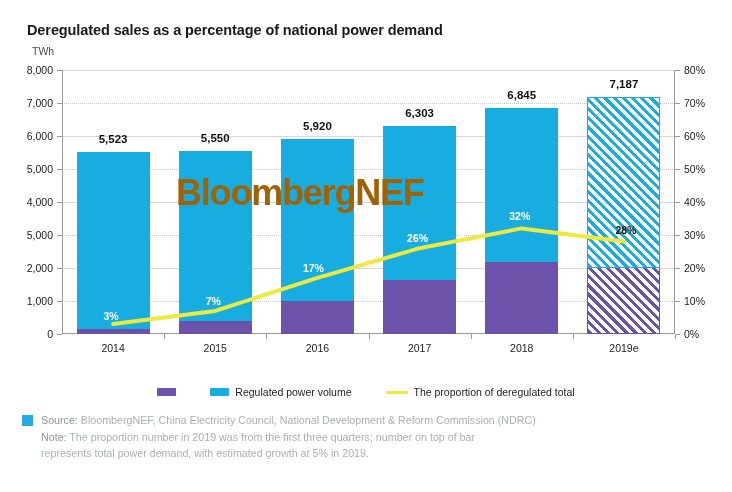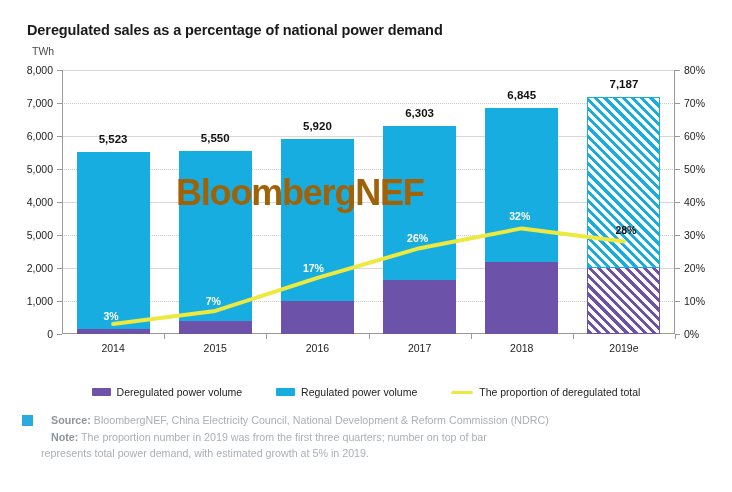--- a/index.html
+++ b/index.html
@@ -130,21 +130,21 @@
 
   
   .footer{
     position:absolute;left:22px;top:412px;width:700px;
     display:flex;gap:8px;
   }
   .foot-mark{
     width:11px;height:11px;background:#29ABE2;flex:0 0 auto;margin-top:3px;
   }
   .foot-body{font-size:10.7px;line-height:16.5px;color:#a9b0b6;}
-  .foot-body b{color:#8d959c;font-weight:bold;margin-left:10px;}
+  .foot-body b{color:#8d959c;font-weight:normal;}
   .foot-line{display:block;white-space:nowrap;}
 </style>
 </head>
 <body>
 
 <div class="page">
 
   <div class="title">Deregulated sales as a percentage of national power demand</div>
   <div class="unit">TWh</div>
 
@@ -268,21 +268,20 @@
           <div class="xtick" style="left: 613px;"></div>
         </div>
     </div>
 
     <div class="watermark">BloombergNEF</div>
   </div>
 
   <div class="legend" id="legend">
       <div class="lg-item">
         <span class="sw dereg"></span>
-        <span class="lg-txt">Deregulated power volume</span>
       </div>
       <div class="lg-item">
         <span class="sw reg"></span>
         <span class="lg-txt">Regulated power volume</span>
       </div>
       <div class="lg-item">
         <span class="sw line"></span>
         <span class="lg-txt">The proportion of deregulated total</span>
       </div>
     </div>

